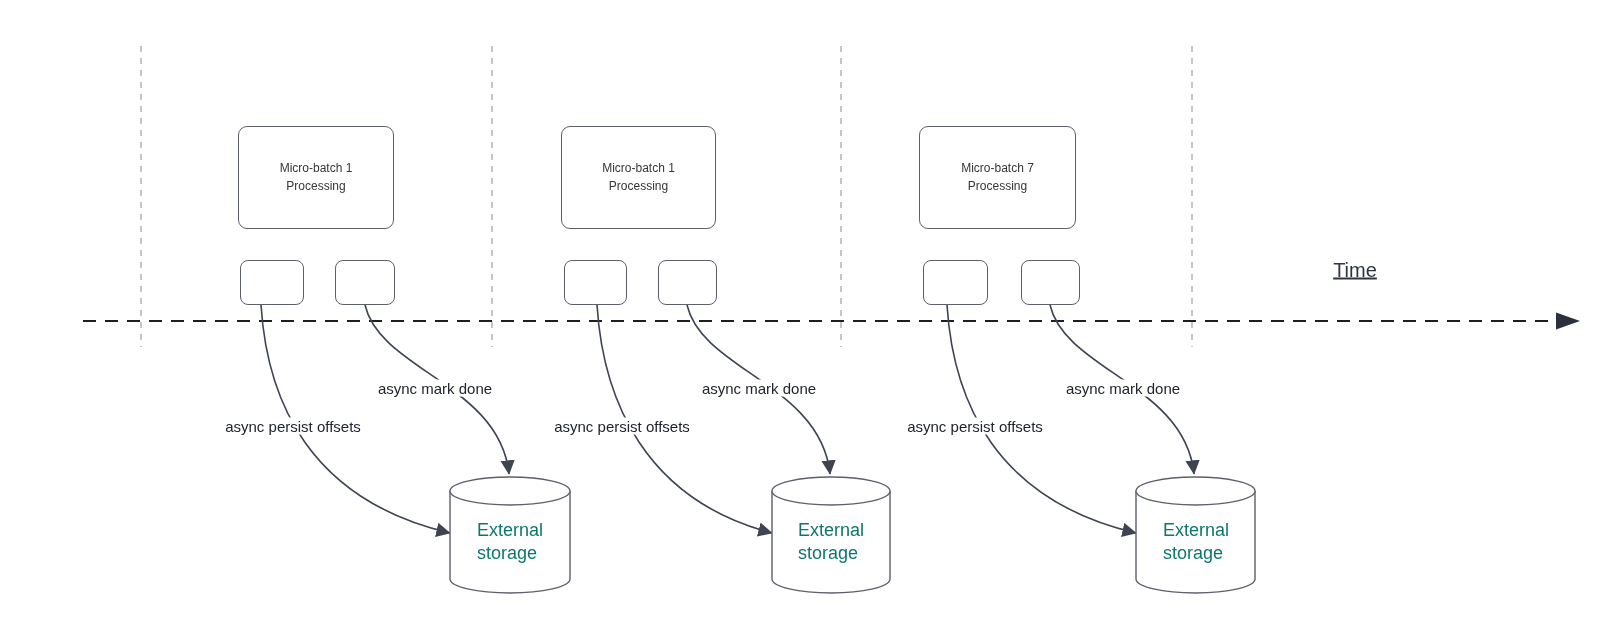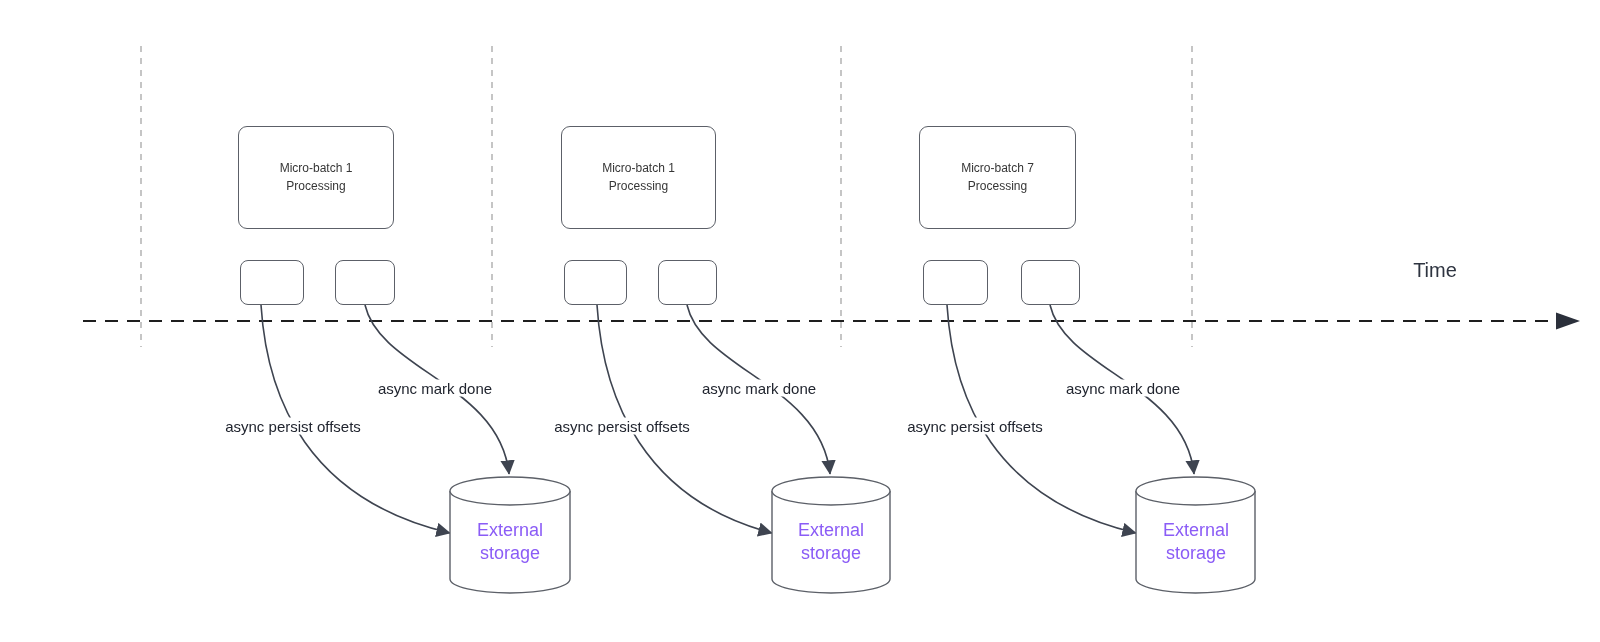--- a/index.html
+++ b/index.html
@@ -35,22 +35,21 @@
     position:absolute;
     transform:translate(-50%,-50%);
     font-size:15px;font-weight:normal;color:#21252f;
     background:#ffffff;
     padding:0 3px;
     white-space:nowrap;
   }
   .store-label{
     position:absolute;
     transform:translate(-50%,-50%);
-    text-align:center;
-    font-size:18px;line-height:1.3;color:#8b5cf6;
+    font-size:18px;line-height:1.3;color:#0f766e;
     white-space:pre-line;
   }
   .time-label{
     position:absolute;
     transform:translate(-50%,-50%);
     font-size:20px;color:#2e3440;
     white-space:nowrap;
   }
 </style>
 </head>
@@ -116,15 +115,15 @@
 
   <div class="proc-box" style="left:919px;top:126px;width:157px;">Micro-batch 7
 Processing</div>
   <div class="tag-box" style="left:923px;width:65px;"></div>
   <div class="tag-box" style="left:1021px;width:59px;"></div>
   <div class="ann" style="left:975px;top:426px;">async persist offsets</div>
   <div class="ann" style="left:1123px;top:388px;">async mark done</div>
   <div class="store-label" style="left:1196px;top:542px;">External
 storage</div>
 
-  <div class="time-label" style="left:1435px;top:270px;">Time</div>
+  <div class="time-label" style="left:1355px;top:270px;text-decoration:underline;">Time</div>
 
 </div>
 
 </body></html>

